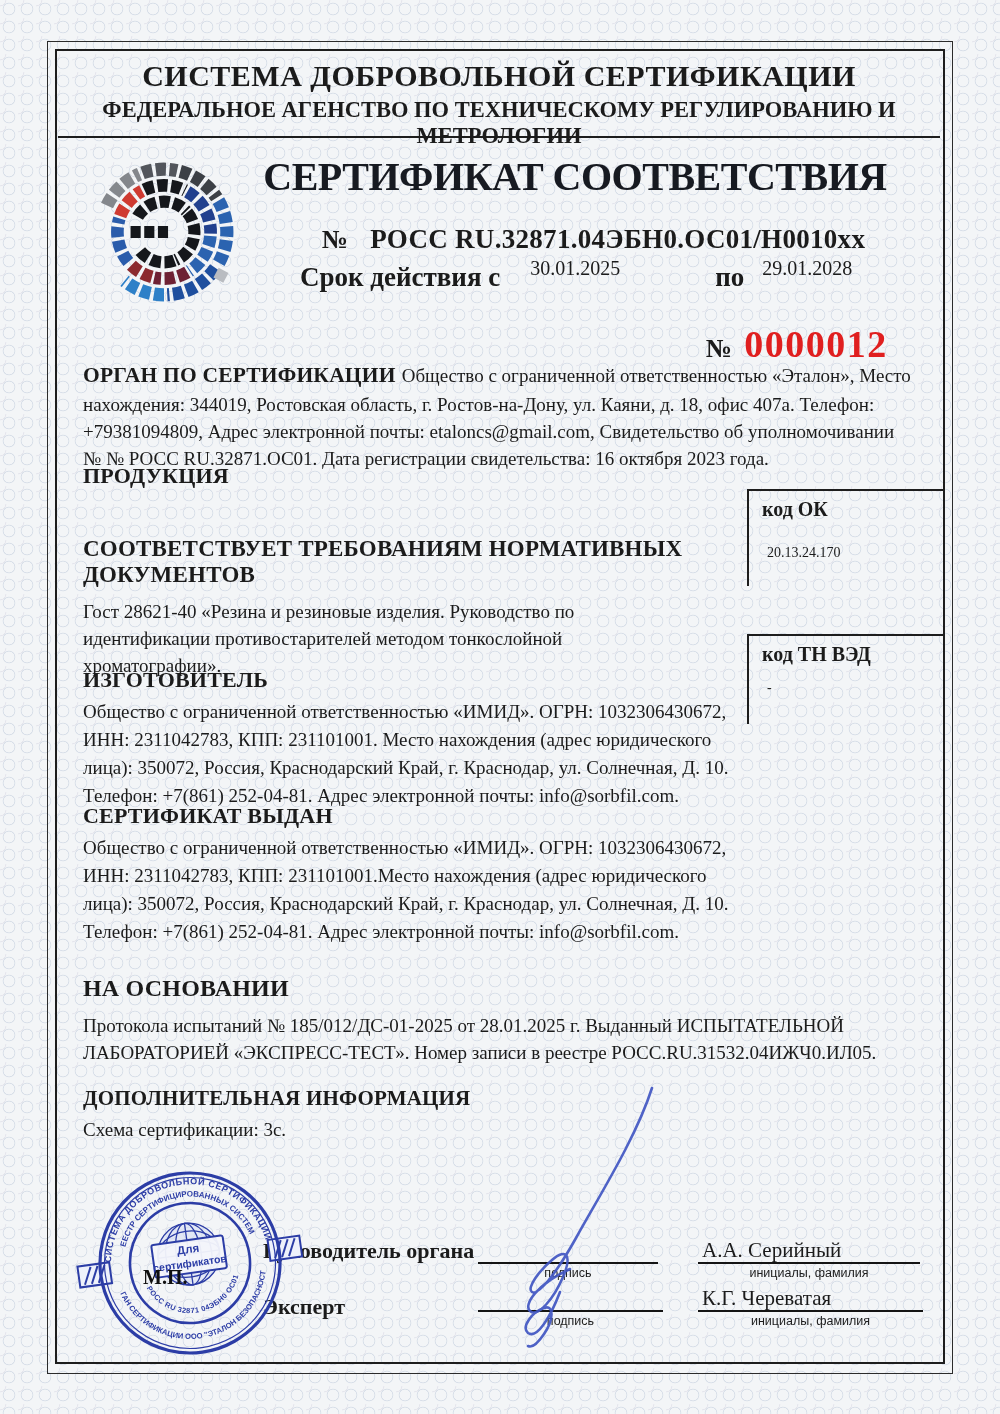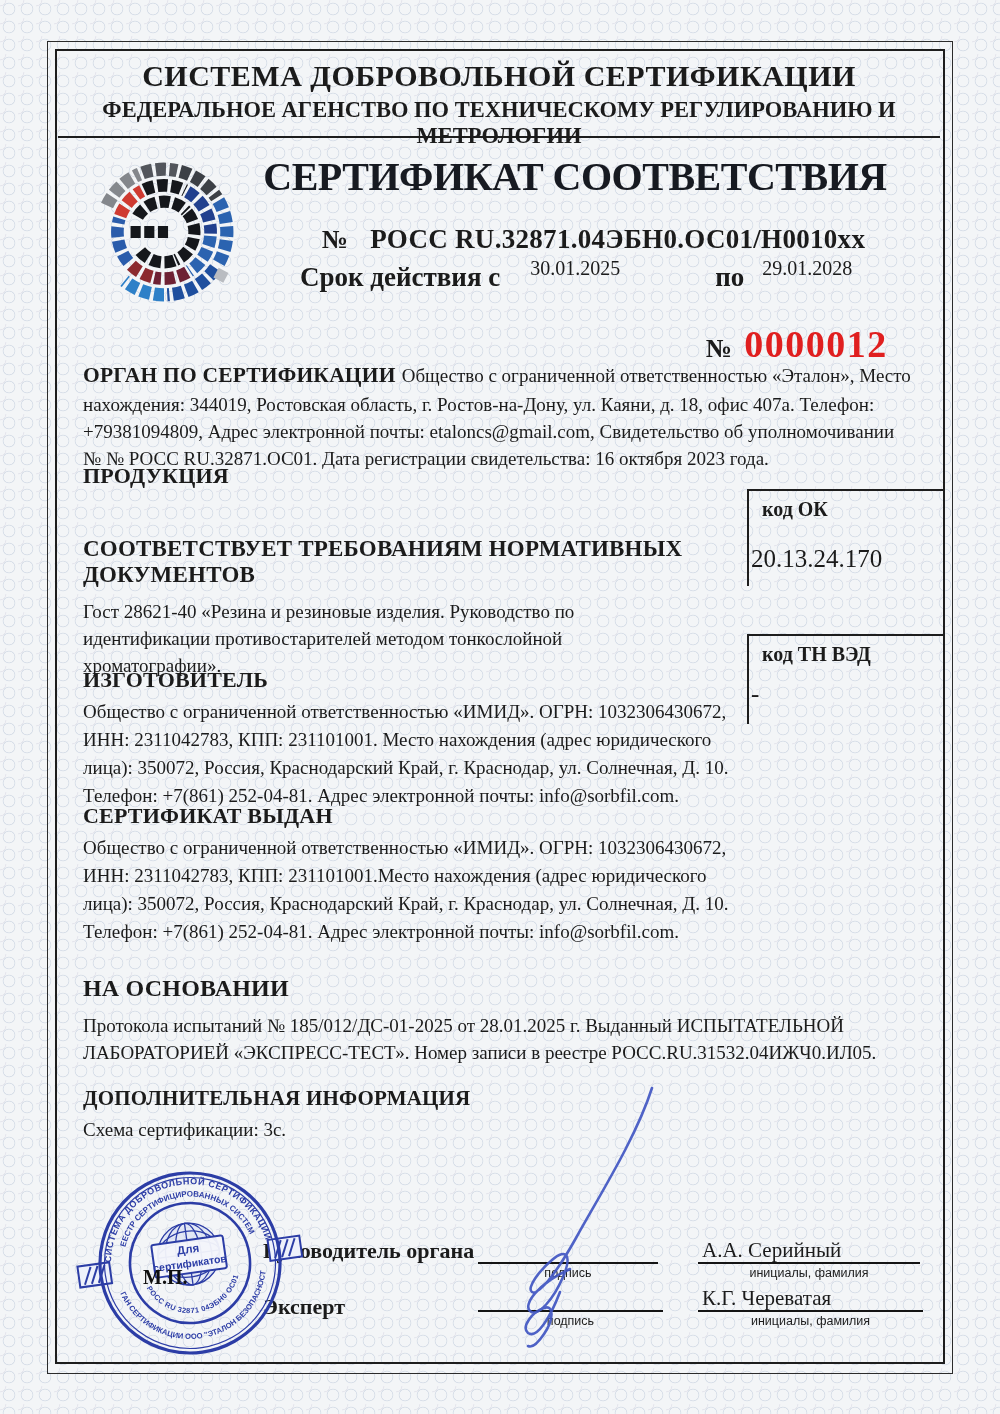--- a/index.html
+++ b/index.html
@@ -31,21 +31,21 @@
   .validity .date{font-size:20px;position:relative;top:-11px;}
   .gap30{margin-left:30px;} .gap95{margin-left:95px;} .gap18{margin-left:18px;}
   .blankrow{left:706px;top:322px;display:flex;align-items:baseline;gap:12px;}
   .blank-label{font-size:26px;font-weight:bold;}
   .blank-value{font-size:38px;font-weight:bold;letter-spacing:1.5px;}
   .para{font-size:19px;line-height:1.43;}
   .runin-head{font-size:21.5px;font-weight:bold;margin-right:6px;letter-spacing:.2px;}
   .sec-head{font-size:22px;font-weight:bold;letter-spacing:.2px;}
   .codebox{border-top:2.5px solid #1d1d1d;border-left:2.5px solid #1d1d1d;}
   .codebox .cb-label{font-size:20px;font-weight:bold;margin:7px 0 0 13px;}
-  .codebox .cb-value{font-size:25px;position:absolute;left:2px;text-align:center;}
+  .codebox .cb-value{font-size:14px;position:absolute;left:18px;text-align:center;}
   .role{font-size:22px;font-weight:bold;}
   .sigline{border-top:2px solid #141414;height:0;}
   .sublabel{font-family:"Liberation Sans","DejaVu Sans",sans-serif;font-size:12.5px;text-align:center;color:#1c1c1c;}
   .name{font-size:21px;}
   .mp{font-size:20px;font-weight:bold;color:#101010;z-index:6;}
   .footer{left:120px;top:1328px;width:760px;text-align:center;font-size:23px;font-weight:bold;letter-spacing:.2px;}
   svg{display:block;}
 </style>
 </head>
 <body>

